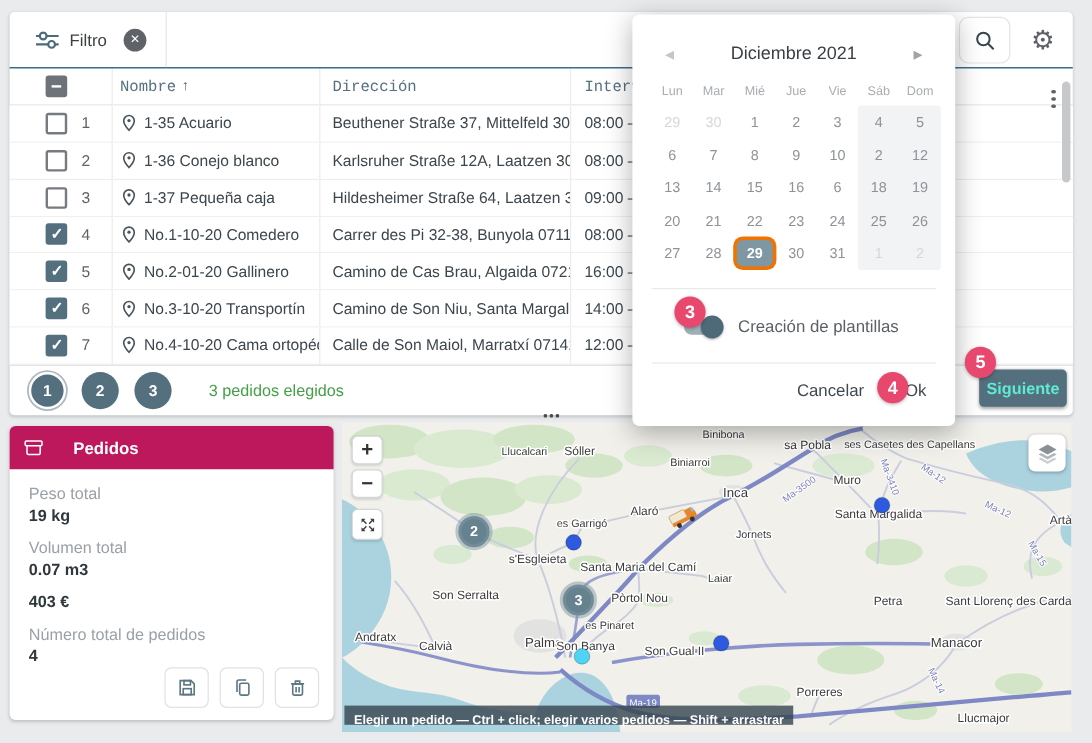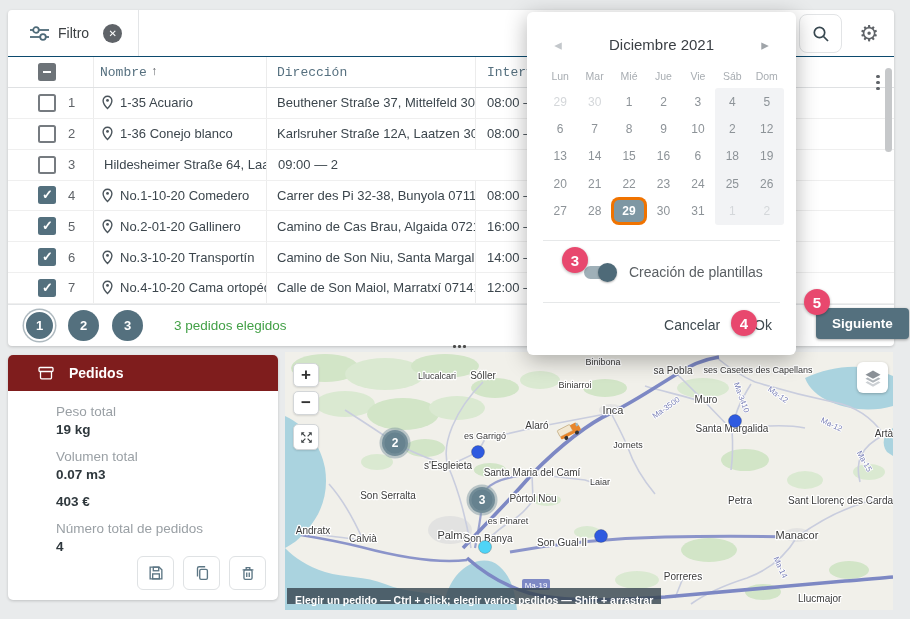--- a/index.html
+++ b/index.html
@@ -44,34 +44,34 @@
   .kebab i { display:block; width:3.5px; height:3.5px; border-radius:50%; background:#5f6368; margin:2.5px 0; }
   .vscroll { position:absolute; right:2px; top:58px; width:7px; height:84px; background:#c6c8ca; border-radius:4px; }
 
   .tfoot { position:absolute; left:0; right:0; bottom:0; height:42px; border-top:1px solid #e3e5e7;
     display:flex; align-items:center; padding-left:16px; }
   .pgc { width:31px; height:31px; border-radius:50%; background:#54707e; color:#fff; font-size:13px; font-weight:bold;
     display:flex; align-items:center; justify-content:center; margin-right:13px; cursor:pointer; }
   .pgc.act { border:2px solid #fff; box-shadow:0 0 0 1.5px #aeb9bf; }
   .sel-count { margin-left:18px; font-size:13.5px; color:#43a047; font-weight:500; }
 
-  .next-btn { position:absolute; left:816px; top:308px; width:93px; height:31px; background:#54707e; color:#ffffff;
+  .next-btn { position:absolute; left:816px; top:308px; width:73px; height:31px; background:#54707e; color:#5eead4;
     border:none; border-radius:4px; font-family:"Liberation Sans",sans-serif; font-size:13.5px; font-weight:bold;
     box-shadow:0 1px 3px rgba(0,0,0,.35); cursor:pointer; z-index:40; }
 
   .drag-dots { position:absolute; left:453px; top:345px; display:flex; gap:2.5px; z-index:5; }
   .drag-dots i { width:2.6px; height:2.6px; border-radius:50%; background:#4a4a4a; }
 
   
   .orders-card { position:absolute; left:8px; top:355px; width:270px; height:245px; background:#fff;
     border-radius:5px; box-shadow:0 1px 3px rgba(0,0,0,.18); z-index:10; }
-  .orders-head { height:36px; background:#7f1d1d; border-radius:5px 5px 0 0; display:flex; align-items:center;
-    padding-left:30px; color:#fff; font-size:14px; font-weight:bold; gap:15px; }
+  .orders-head { height:36px; background:#be185d; border-radius:5px 5px 0 0; display:flex; align-items:center;
+    padding-left:12px; color:#fff; font-size:14px; font-weight:bold; gap:25px; }
   .orders-body { padding:12px 16px 0 16px; }
-  .stat { margin-bottom:9px;margin-left:32px; }
+  .stat { margin-bottom:9px; }
   .stat .lb { font-size:13.5px; color:#9aa0a5; line-height:18px; }
   .stat .vl { font-size:13.5px; color:#2f383d; font-weight:bold; line-height:18px; }
   .orders-actions { position:absolute; right:12px; bottom:10px; display:flex; gap:9px; }
   .icon-btn { width:37px; height:34px; background:#fff; border:1px solid #dfe2e4; border-radius:6px;
     display:flex; align-items:center; justify-content:center; cursor:pointer; }
 
   
   .map { position:absolute; left:285px; top:352px; width:608px; height:258px; background:#f1f0ea; overflow:hidden; z-index:6; }
   .map svg { display:block; }
   .maplbl { fill:#3b3b3b; paint-order:stroke; stroke:#fff; stroke-width:2.5px; stroke-linejoin:round;
@@ -99,21 +99,21 @@
   .cal-next { right:20px; color:#9fa4a9; }
   .wknd-band { position:absolute; left:188px; top:76px; width:69px; height:137px; background:#f2f3f5; border-radius:3px; }
   .cal-wrap { position:absolute; left:16px; top:52px; width:241px; }
   .cal-grid { display:grid; grid-template-columns:repeat(7,34.43px); position:relative; }
   .cwd { height:24px; display:flex; align-items:center; justify-content:center; font-size:10.5px; color:#a8adb2; }
   .cday { height:27.3px; display:flex; align-items:center; justify-content:center; font-size:12px; color:#8d9398; cursor:pointer; }
   .cday.mut { color:#d4d7da; }
   .cday.sel span { display:flex; align-items:center; justify-content:center; width:30px; height:22px; background:#7e97a3;
     color:#fff; border-radius:5px; box-shadow:0 0 0 3px #f07300; font-weight:bold; }
   .cal-div { position:absolute; left:16px; right:16px; height:1px; background:#e6e8e9; }
-  .toggle-row { position:absolute; left:57px; top:252px; display:flex; align-items:center; }
+  .toggle-row { position:absolute; left:43px; top:252px; display:flex; align-items:center; }
   .toggle { position:relative; width:30px; height:13px; border-radius:7px; background:#9fb0b8; cursor:pointer; }
   .toggle .knob { position:absolute; right:-3px; top:-3px; width:19px; height:19px; border-radius:50%; background:#4e6a78;
     box-shadow:0 1px 2px rgba(0,0,0,.3); }
   .toggle-label { margin-left:15px; font-size:14px; color:#5b6064; }
   .popup-actions { position:absolute; right:24px; top:305px; display:flex; gap:34px; }
   .txt-btn { font-size:14px; font-weight:500; color:#3f4a50; cursor:pointer; background:none; border:none;
     font-family:Liberation Sans, sans-serif; }
 
   
   .ann { position:absolute; width:26px; height:26px; border-radius:50%; background:#e8486e; color:#fff; font-size:15px;
@@ -198,20 +198,29 @@
       <span class="nm">1-36 Conejo blanco</span>
     </div>
     <div class="colC">Karlsruher Straße 12A, Laatzen 308...</div>
     <div class="colD">08:00 — 2</div>
   </div>
 
   <div class="trow">
     <div class="colA">
       <span class="cb"></span>
       <span class="num">3</span>
+    </div>
+    <div class="colB">
+      <span class="pin">
+        <svg width="11" height="15" viewBox="0 0 12 16">
+          <path d="M6 1.2 C3.3 1.2 1.2 3.3 1.2 6 c0 3.6 4.8 8.6 4.8 8.6 s4.8 -5 4.8 -8.6 C10.8 3.3 8.7 1.2 6 1.2 Z" fill="none" stroke="#4a545b" stroke-width="1.5"></path>
+          <circle cx="6" cy="5.8" r="1.5" fill="#4a545b"></circle>
+        </svg>
+      </span>
+      <span class="nm">1-37 Pequeña caja</span>
     </div>
     <div class="colC">Hildesheimer Straße 64, Laatzen 30...</div>
     <div class="colD">09:00 — 2</div>
   </div>
 
   <div class="trow">
     <div class="colA">
       <span class="cb checked"></span>
       <span class="num">4</span>
     </div>

